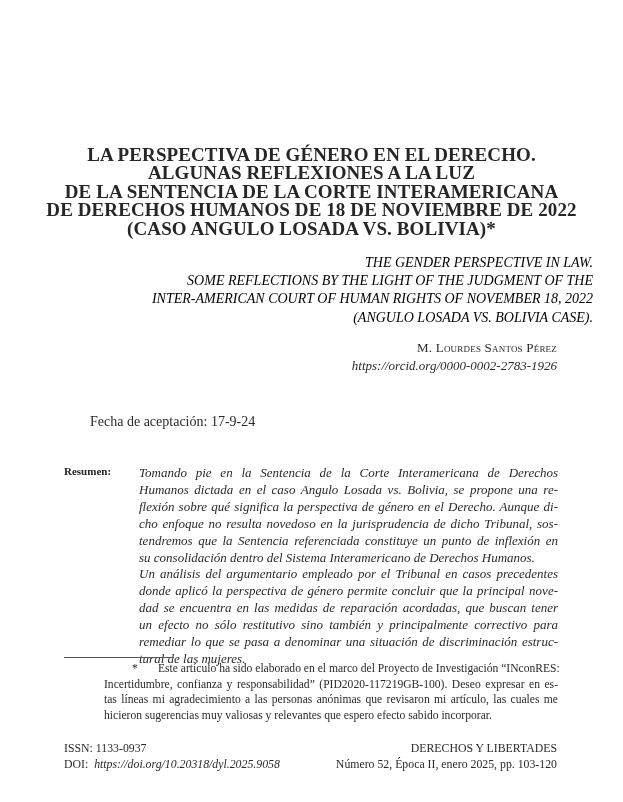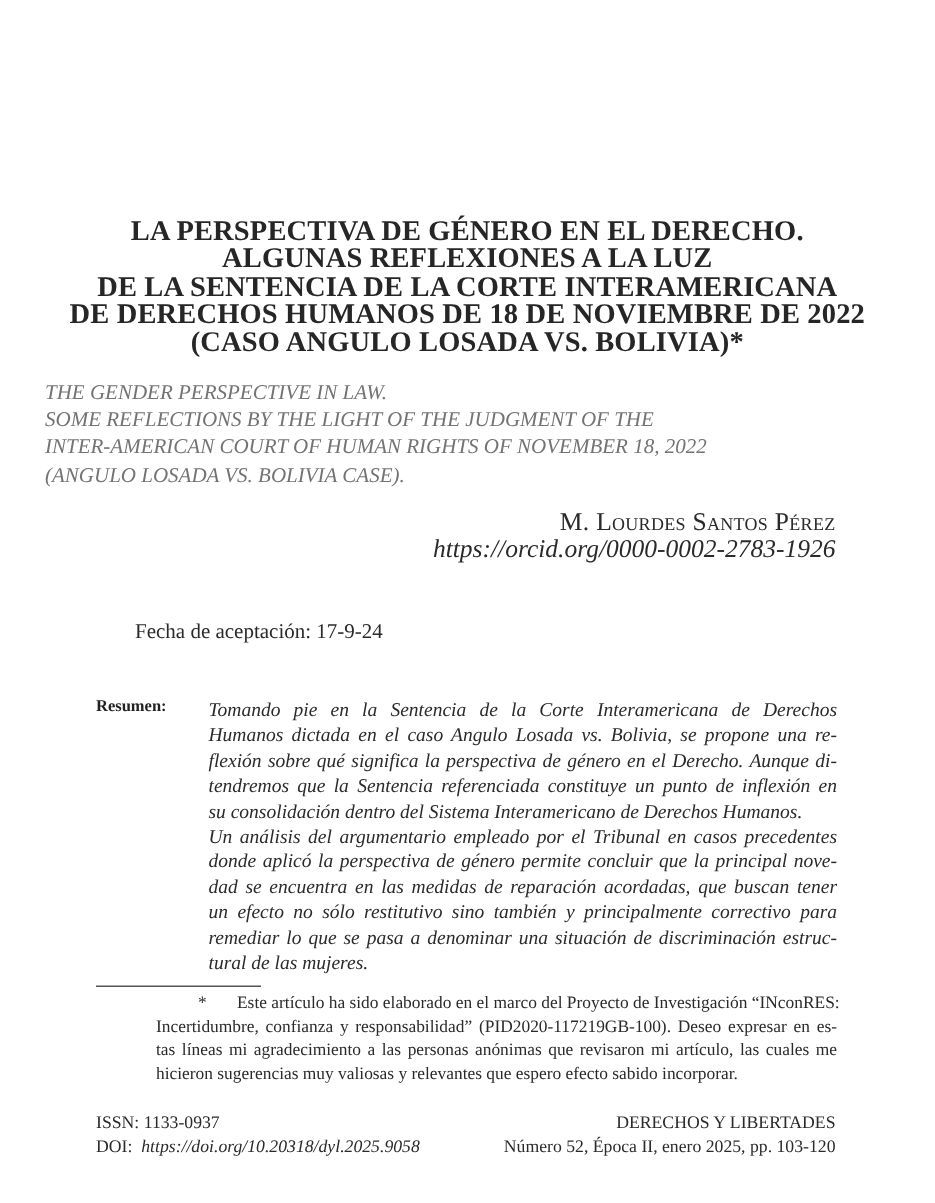--- a/index.html
+++ b/index.html
@@ -6,27 +6,27 @@
     html, body { width: 623px; height: 802px; background: #ffffff; overflow: hidden; }
     body { position: relative; font-family: "Liberation Serif", "DejaVu Serif", serif; color: #1e1e1e; }
     .title {
       position: absolute; left: 40px; top: 146px; width: 543px;
       text-align: center; font-weight: bold; font-size: 19px; line-height: 18.4px;
       color: #262626; letter-spacing: 0.1px;
     }
     .title div { white-space: nowrap; }
     .subtitle {
       position: absolute; left: 30px; top: 254px; width: 563px;
-      text-align: left; font-style: italic; font-size: 14px; line-height: 18.2px;
-      color: #737373;
+      text-align: right; font-style: italic; font-size: 14px; line-height: 18.2px;
+      color: #000000;
     }
     .subtitle div { white-space: nowrap; }
     .author-block {
       position: absolute; right: 66px; top: 339px; text-align: right;
-      font-size: 17px; line-height: 17.5px; color: #2a2a2a;
+      font-size: 13px; line-height: 17.5px; color: #2a2a2a;
     }
     .author-name { font-variant: small-caps; letter-spacing: 0.2px; }
     .author-aff, .author-orcid { font-style: italic; }
     .dates {
       position: absolute; left: 90px; top: 413px;
       font-size: 14px; line-height: 18px; color: #2a2a2a;
     }
     .abstract {
       position: absolute; left: 64px; top: 465px; width: 494px;
     }
@@ -86,20 +86,21 @@
 <div class="dates">
   <div>Fecha de aceptación: 17-9-24</div>
 </div>
 
 <div class="abstract">
   <div class="abstract-label">Resumen:</div>
   <div class="abstract-text">
     <div>Tomando pie en la Sentencia de la Corte Interamericana de Derechos</div>
     <div>Humanos dictada en el caso Angulo Losada vs. Bolivia, se propone una re-</div>
     <div>flexión sobre qué significa la perspectiva de género en el Derecho. Aunque di-</div>
+    <div>cho enfoque no resulta novedoso en la jurisprudencia de dicho Tribunal, sos-</div>
     <div>tendremos que la Sentencia referenciada constituye un punto de inflexión en</div>
     <div class="last">su consolidación dentro del Sistema Interamericano de Derechos Humanos.</div>
     <div>Un análisis del argumentario empleado por el Tribunal en casos precedentes</div>
     <div>donde aplicó la perspectiva de género permite concluir que la principal nove-</div>
     <div>dad se encuentra en las medidas de reparación acordadas, que buscan tener</div>
     <div>un efecto no sólo restitutivo sino también y principalmente correctivo para</div>
     <div>remediar lo que se pasa a denominar una situación de discriminación estruc-</div>
     <div class="last">tural de las mujeres.</div>
   </div>
 </div>

